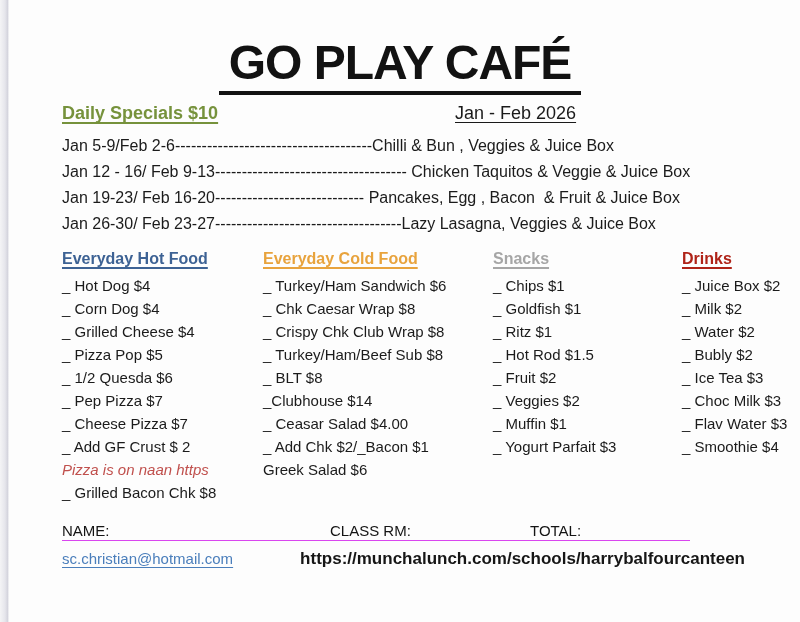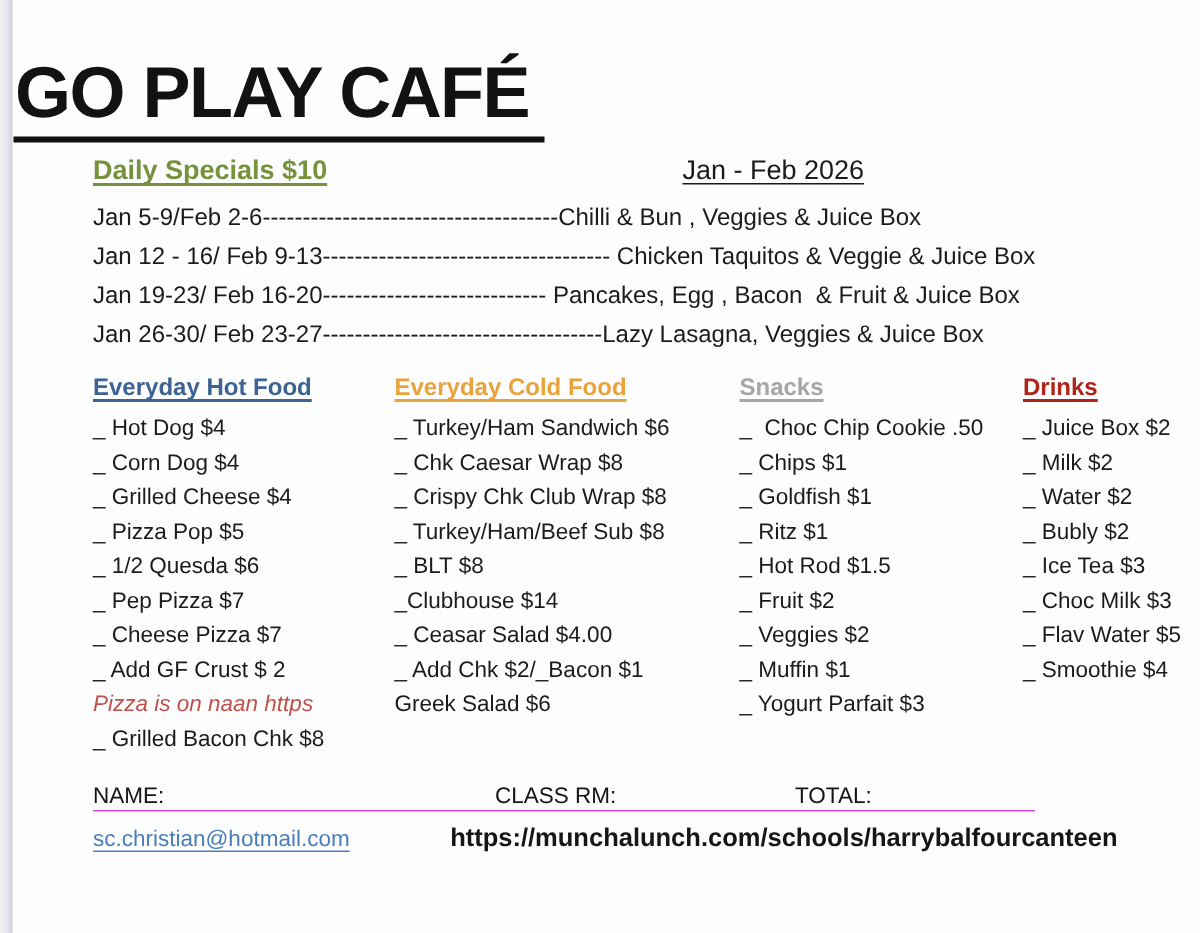--- a/index.html
+++ b/index.html
@@ -11,21 +11,21 @@
     font-family: "Liberation Sans", sans-serif;
     color: var(--ink, #1c1c1c);
     overflow: hidden;
   }
   .edge {
     position: absolute;
     left: 0; top: 0; bottom: 0;
     width: 9px;
     background: linear-gradient(to right, #f4f4f6 0%, #e6e6ec 55%, #d4d4dd 85%, #fbfbfc 100%);
   }
-  .title-row { padding-top: 38px; text-align: left; }
+  .title-row { padding-top: 38px; text-align: center; }
   .title {
     display: inline-block;
     margin: 0;
     font-size: 48px;
     font-weight: bold;
     letter-spacing: -1px;
     line-height: 1.05;
     color: #121212;
     border-bottom: 4px solid #121212;
     padding: 0 10px 3px 10px;
@@ -162,42 +162,41 @@
           <div class="item">_Clubhouse $14</div>
           <div class="item">_ Ceasar Salad $4.00</div>
           <div class="item">_ Add Chk $2/_Bacon $1</div>
           <div class="item">Greek Salad $6</div>
         </div>
     </section>
     <section class="col">
       <h2 class="col-head snacks">Snacks</h2>
       <div class="items">
 
-      <div class="item">_  Choc Chip Cookie .50</div>
           <div class="item">_ Chips $1</div>
           <div class="item">_ Goldfish $1</div>
           <div class="item">_ Ritz $1</div>
           <div class="item">_ Hot Rod $1.5</div>
           <div class="item">_ Fruit $2</div>
           <div class="item">_ Veggies $2</div>
           <div class="item">_ Muffin $1</div>
           <div class="item">_ Yogurt Parfait $3</div>
         </div>
     </section>
     <section class="col">
       <h2 class="col-head drinks">Drinks</h2>
       <div class="items">
 
       <div class="item">_ Juice Box $2</div>
           <div class="item">_ Milk $2</div>
           <div class="item">_ Water $2</div>
           <div class="item">_ Bubly $2</div>
           <div class="item">_ Ice Tea $3</div>
           <div class="item">_ Choc Milk $3</div>
-          <div class="item">_ Flav Water $5</div>
+          <div class="item">_ Flav Water $3</div>
           <div class="item">_ Smoothie $4</div>
         </div>
     </section>
   </div>
 
   <div class="name-line">
     <span class="flabel" style="left:0">NAME:</span>
     <span class="flabel" style="left:268px">CLASS RM:</span>
     <span class="flabel" style="left:468px">TOTAL:</span>
   </div>

